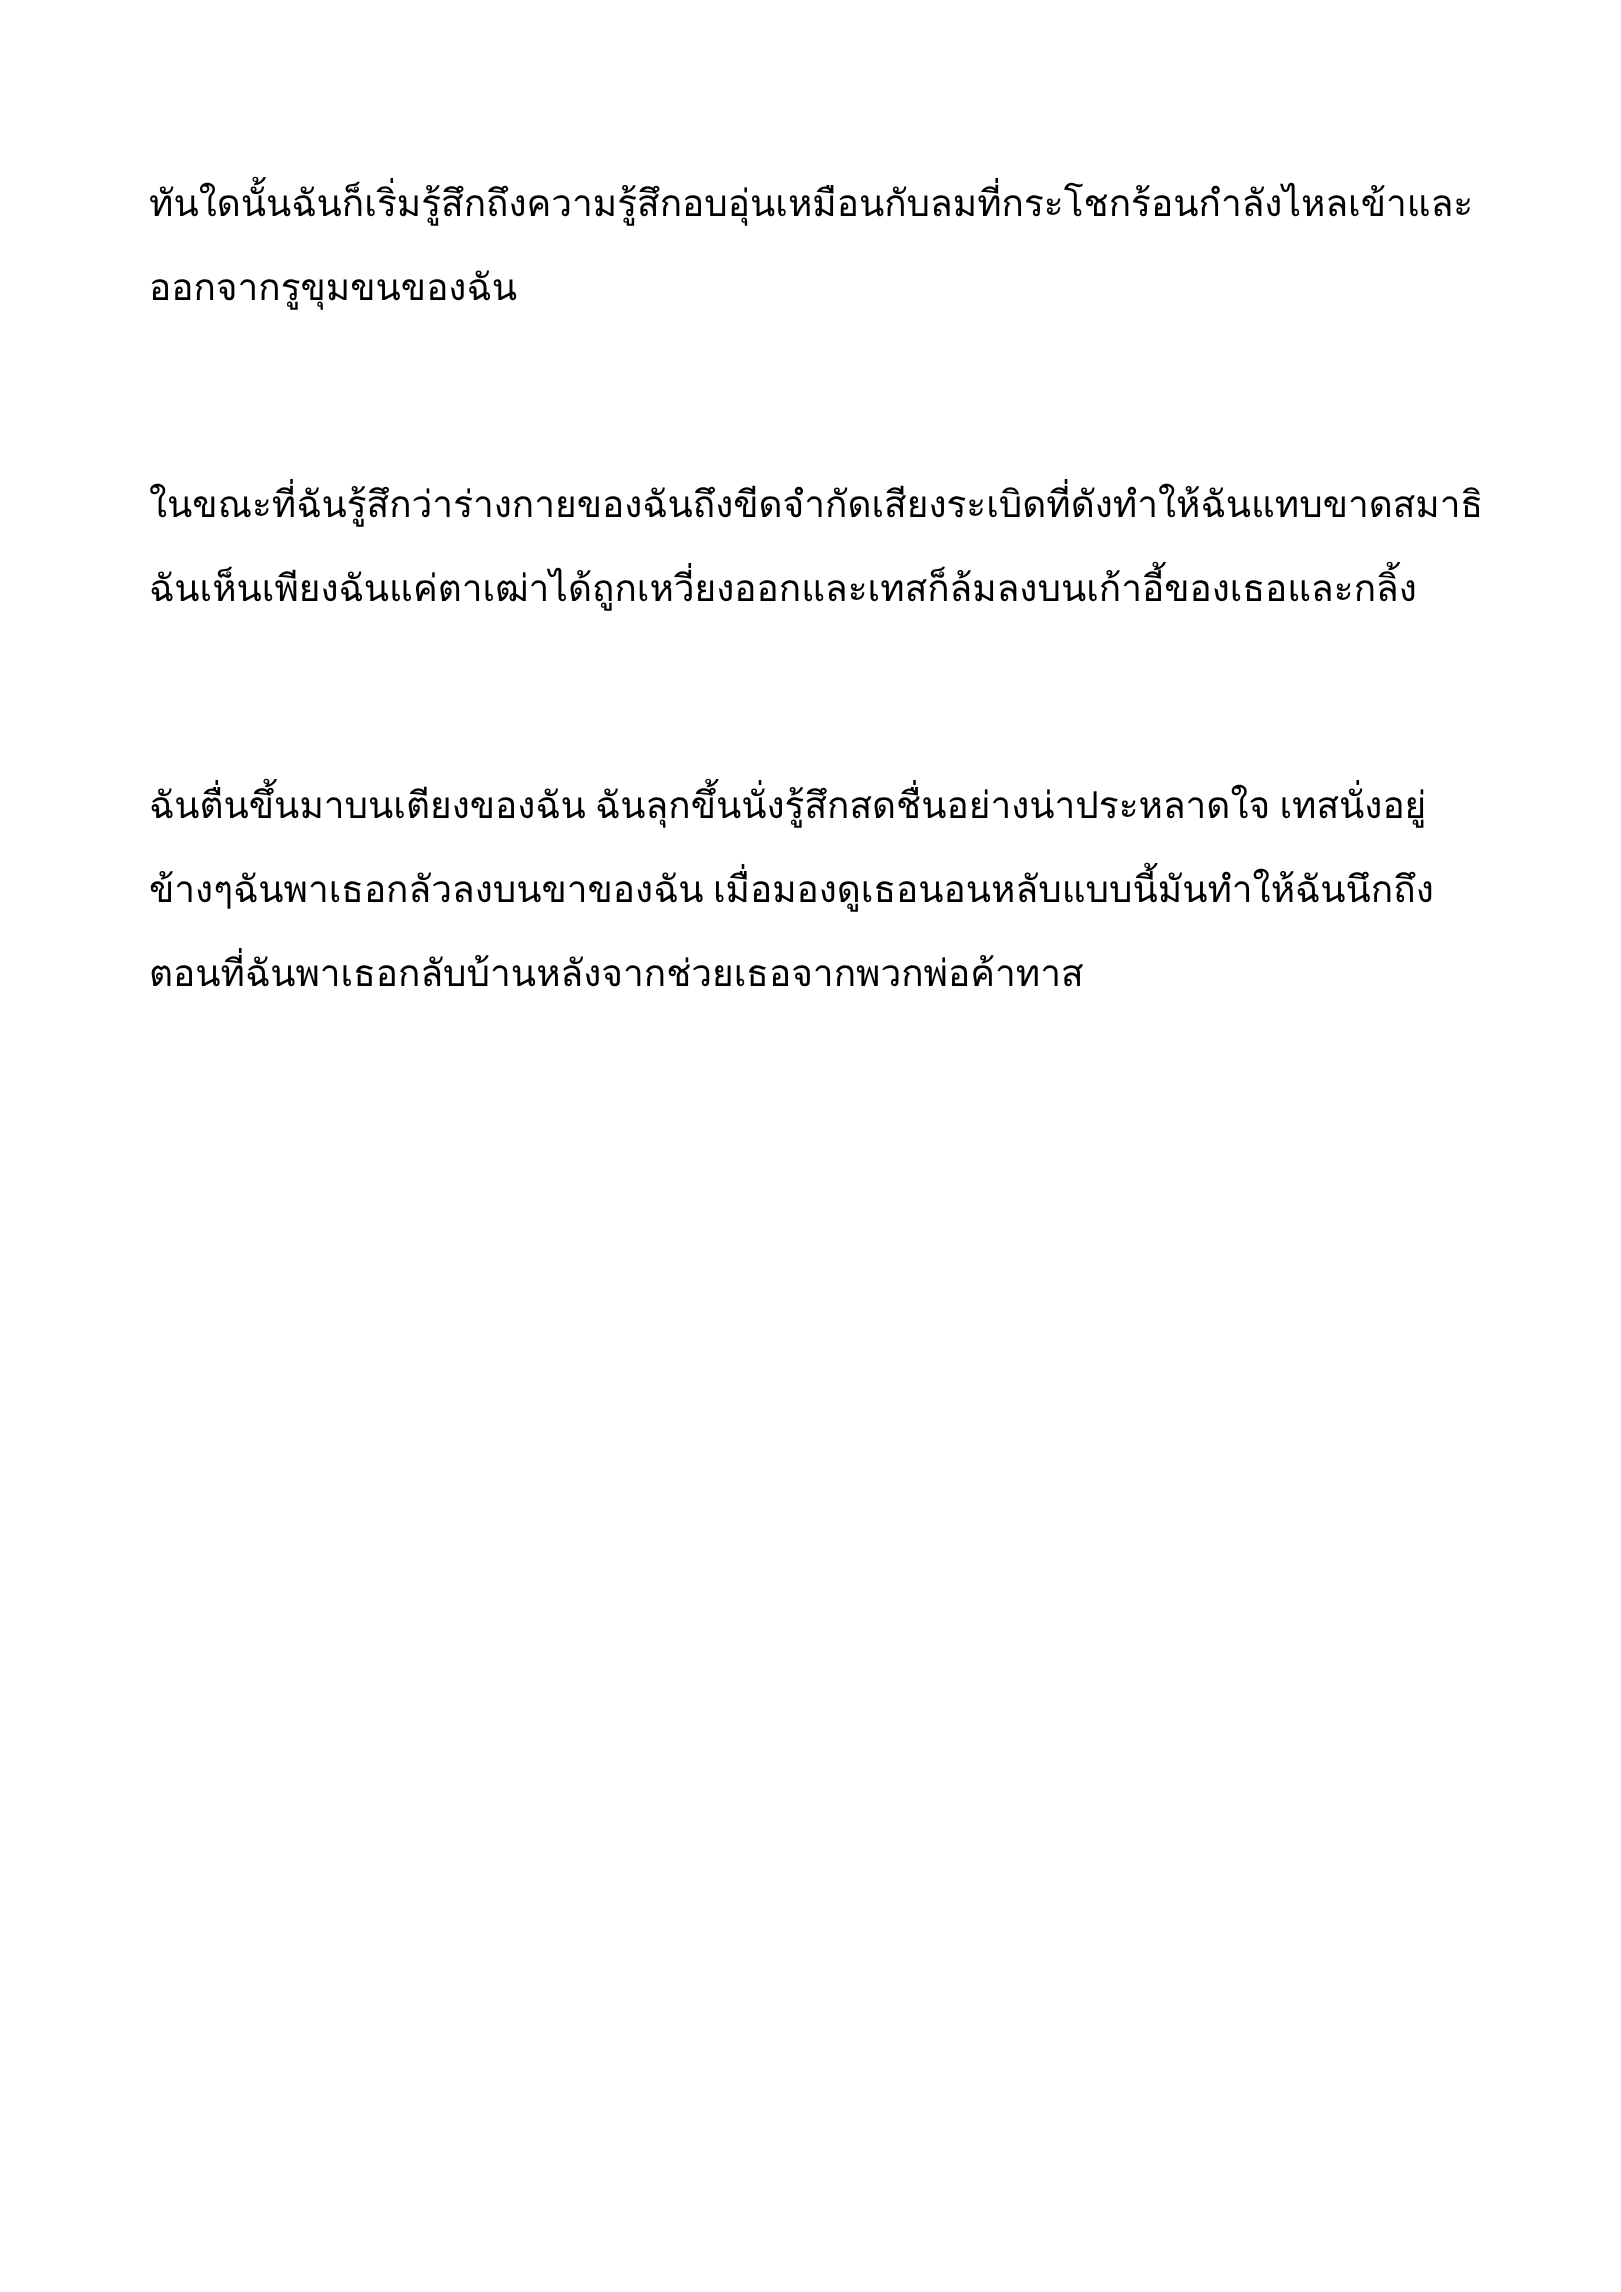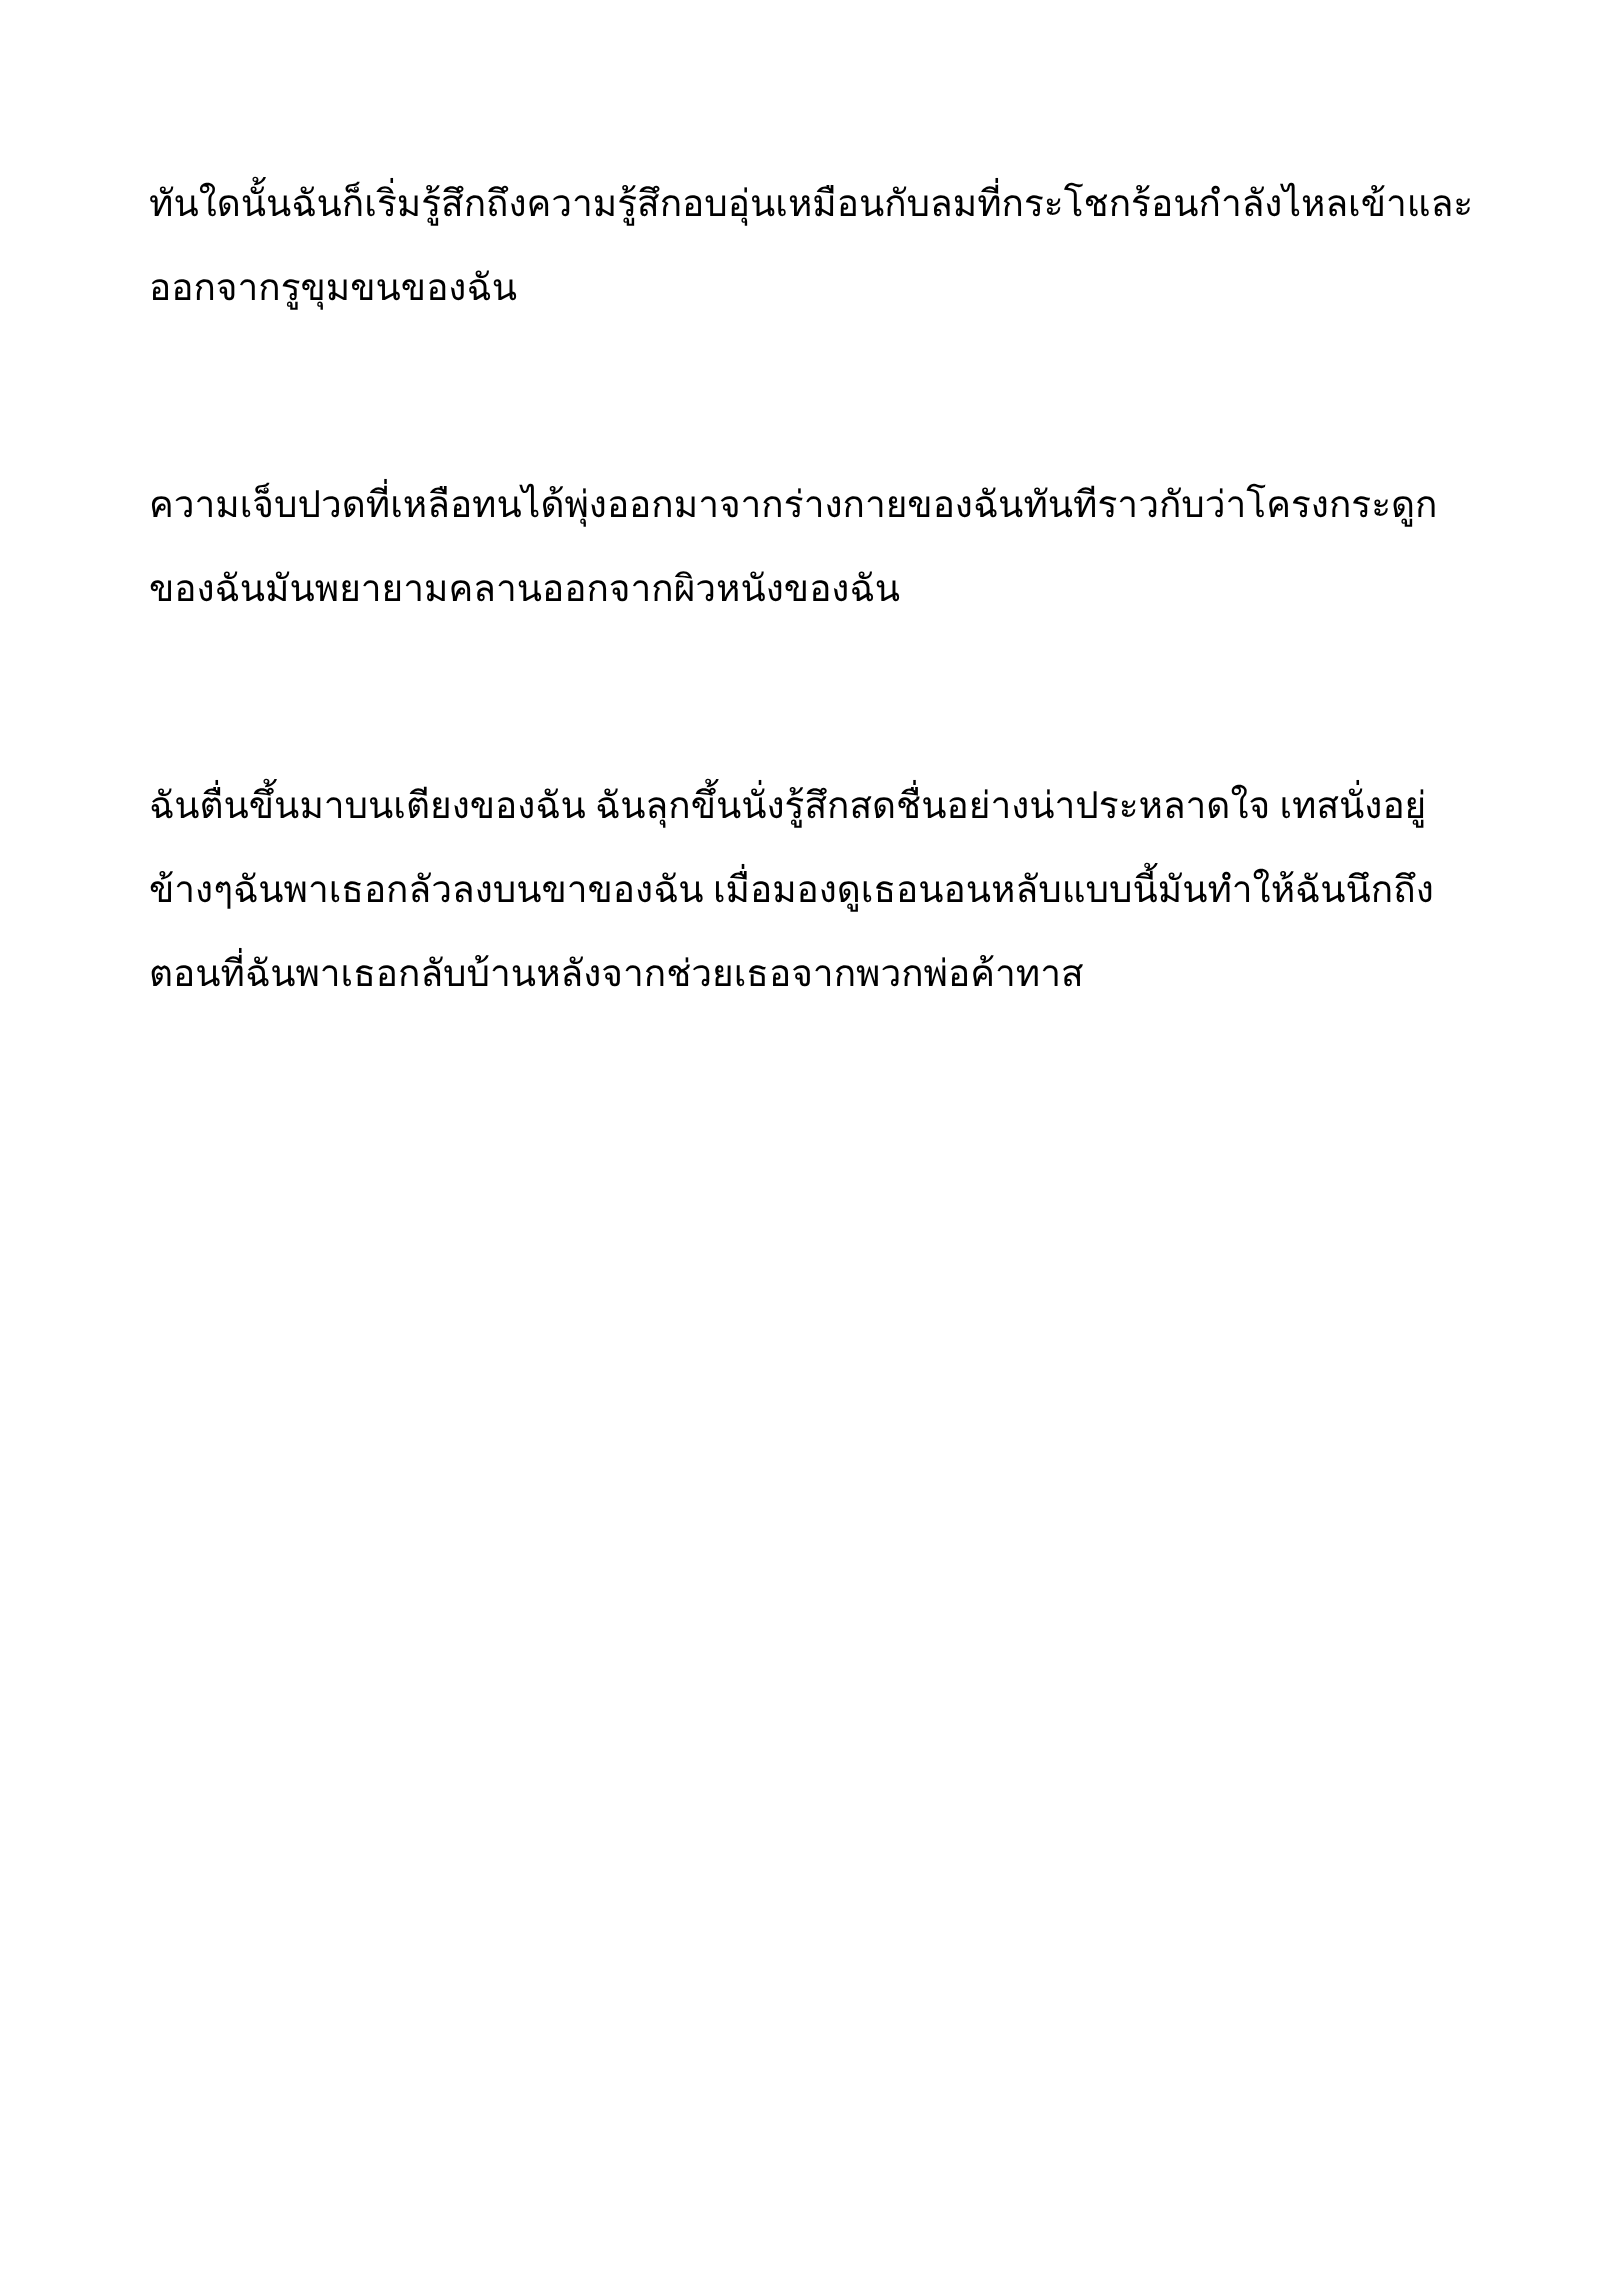--- a/index.html
+++ b/index.html
@@ -31,17 +31,17 @@
     .doc-body p:last-child {
       margin-bottom: 0;
     }
   </style>
 </head>
 <body>
 
 <div class="page">
   <div class="doc-body">
     <p>ทันใดนั้นฉันก็เริ่มรู้สึกถึงความรู้สึกอบอุ่นเหมือนกับลมที่กระโชกร้อนกำลังไหลเข้าและออกจากรูขุมขนของฉัน</p>
-    <p>ความเจ็บปวดที่เหลือทนได้พุ่งออกมาจากร่างกายของฉันทันทีราวกับว่าโครงกระดูกของฉันมันพยายามคลานออกจากผิวหนังของฉัน</p>
+    <p>ในขณะที่ฉันรู้สึกว่าร่างกายของฉันถึงขีดจำกัดเสียงระเบิดที่ดังทำให้ฉันแทบขาดสมาธิ ฉันเห็นเพียงฉันแค่ตาเฒ่าได้ถูกเหวี่ยงออกและเทสก็ล้มลงบนเก้าอี้ของเธอและกลิ้ง</p>
     <p>ฉันตื่นขึ้นมาบนเตียงของฉัน ฉันลุกขึ้นนั่งรู้สึกสดชื่นอย่างน่าประหลาดใจ เทสนั่งอยู่ข้างๆฉันพาเธอกลัวลงบนขาของฉัน เมื่อมองดูเธอนอนหลับแบบนี้มันทำให้ฉันนึกถึงตอนที่ฉันพาเธอกลับบ้านหลังจากช่วยเธอจากพวกพ่อค้าทาส</p>
   </div>
 </div>
 
 
 </body></html>

